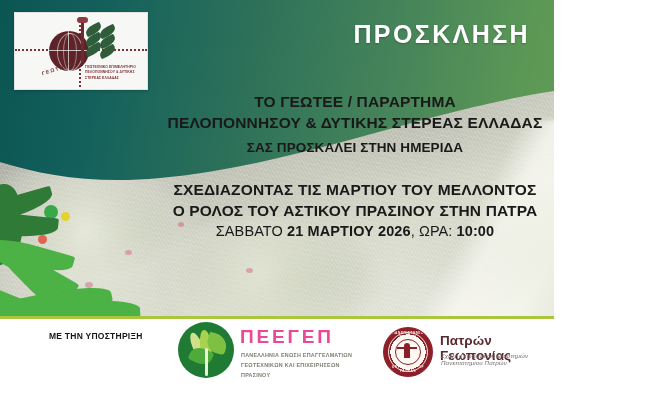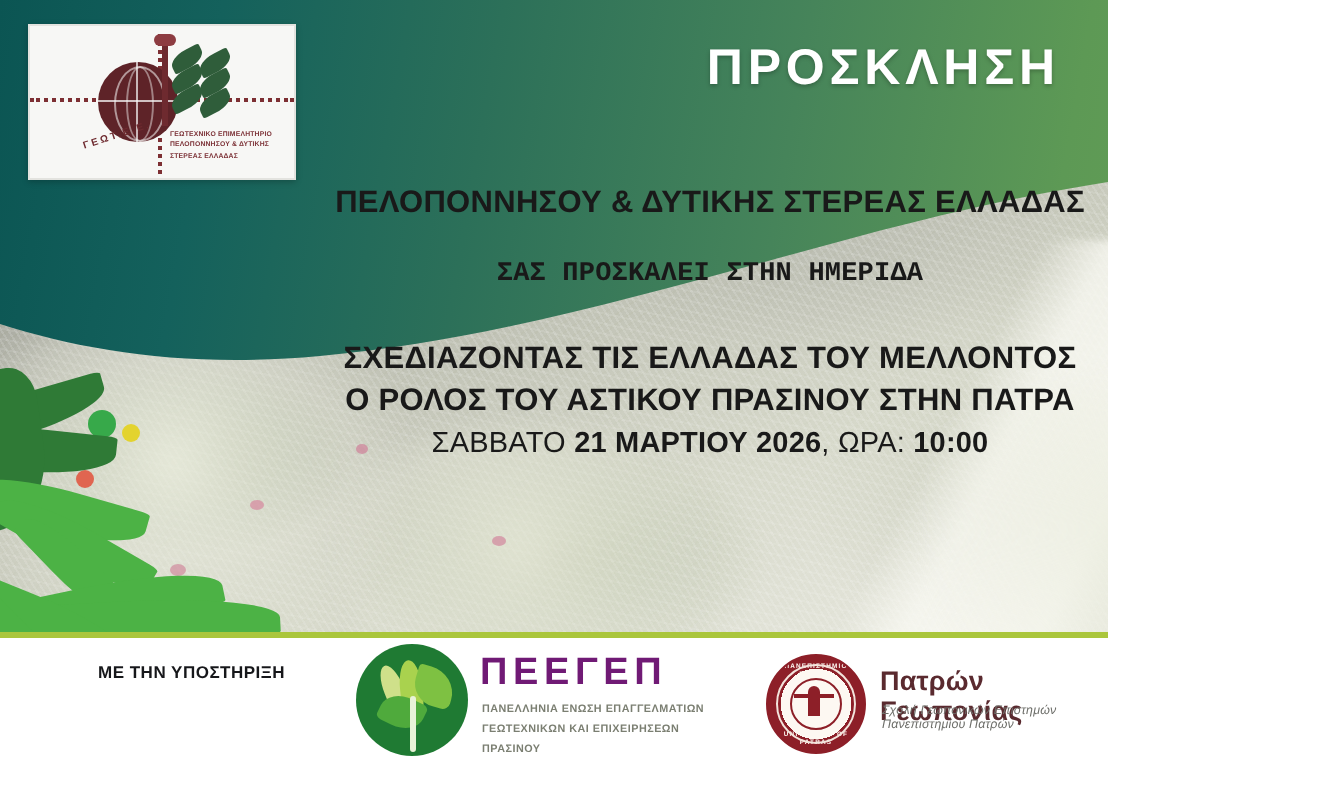--- a/index.html
+++ b/index.html
@@ -82,21 +82,21 @@
     letter-spacing:2.4px;
     text-shadow:0 1px 2px rgba(0,0,0,.25);
   }
 
   
   .copy{
     position:absolute;left:88px;top:92px;width:534px;
     text-align:center;color:#191919;
   }
   .line-org{font-size:15.5px;font-weight:bold;line-height:1.34;letter-spacing:.15px;}
-  .line-invite{font-size:13.5px;font-weight:bold;margin-top:17px;letter-spacing:.1px;font-family:Liberation Mono, monospace;}
+  .line-invite{font-size:13.5px;font-weight:bold;margin-top:6px;letter-spacing:.1px;}
   .line-topic{font-size:15.5px;font-weight:bold;line-height:1.38;margin-top:24px;letter-spacing:.15px;}
   .line-when{font-size:14.5px;font-weight:normal;line-height:1.42;letter-spacing:.1px;}
   .line-when b{font-weight:bold;}
 
   
   .blade{position:absolute;background:#4cb245;}
   .blade-dk{position:absolute;background:#2f7a36;}
 
   
   .rule{position:absolute;left:0;top:316px;width:666px;height:3px;background:#aac63c;}
@@ -104,21 +104,21 @@
 
   .support-label{
     position:absolute;left:49px;top:331px;
     font-size:8.5px;font-weight:bold;color:#16171a;letter-spacing:.25px;
   }
 
   .peegep-mark{position:absolute;left:178px;top:322px;width:56px;height:56px;border-radius:50%;background:#1f7a33;overflow:hidden;}
   .pm-fan{position:absolute;background:#8cc63f;}
   .pm-stem{position:absolute;left:27px;top:26px;width:3px;height:28px;background:#e8f3d8;border-radius:2px;}
 
-  .peegep-name{position:absolute;left:240px;top:326px;font-size:19px;font-weight:bold;color:#701a75;letter-spacing:2.8px;}
+  .peegep-name{position:absolute;left:240px;top:326px;font-size:19px;font-weight:bold;color:#ec4899;letter-spacing:2.8px;}
   .peegep-sub{position:absolute;left:241px;top:350px;width:118px;font-size:5.4px;line-height:1.85;color:#7b7f72;font-weight:bold;letter-spacing:.25px;}
 
   .seal{position:absolute;left:383px;top:327px;width:48px;height:48px;border-radius:50%;
         background:radial-gradient(circle at 50% 50%,#fdf8f2 0 52%,#8d1f28 52% 100%);
         border:1px solid #8d1f28;overflow:hidden;}
   .seal-ring{position:absolute;left:4px;top:4px;width:38px;height:38px;border-radius:50%;border:1px solid #f3e4dc;}
   .seal-inner{position:absolute;left:11px;top:11px;width:24px;height:24px;border-radius:50%;background:#fdf8f2;border:1px solid #8d1f28;}
   .seal-fig{position:absolute;left:20px;top:15px;width:6px;height:15px;background:#8d1f28;border-radius:3px 3px 0 0;}
   .seal-arms{position:absolute;left:13px;top:19px;width:20px;height:2px;background:#8d1f28;}
   .seal-txt-t{position:absolute;left:0;top:3px;width:48px;text-align:center;font-size:3.2px;color:#fdf8f2;letter-spacing:.6px;font-weight:bold;}
@@ -182,23 +182,24 @@
     <div class="lc-leaf" style="left:84px;top:14px;"></div>
     <div class="lc-leaf" style="left:70px;top:22px;"></div>
     <div class="lc-leaf" style="left:84px;top:24px;"></div>
     <div class="lc-leaf" style="left:70px;top:32px;"></div>
     <div class="lc-leaf" style="left:84px;top:34px;"></div>
     <div class="lc-abbr">ΓΕΩΤ.Ε.Ε.</div>
     <div class="lc-sub">ΓΕΩΤΕΧΝΙΚΟ ΕΠΙΜΕΛΗΤΗΡΙΟ ΠΕΛΟΠΟΝΝΗΣΟΥ &amp; ΔΥΤΙΚΗΣ ΣΤΕΡΕΑΣ ΕΛΛΑΔΑΣ</div>
   </div>
 
   <div class="copy">
+    <div class="line-org">ΤΟ ΓΕΩΤΕΕ / ΠΑΡΑΡΤΗΜΑ</div>
     <div class="line-org">ΠΕΛΟΠΟΝΝΗΣΟΥ &amp; ΔΥΤΙΚΗΣ ΣΤΕΡΕΑΣ ΕΛΛΑΔΑΣ</div>
     <div class="line-invite">ΣΑΣ ΠΡΟΣΚΑΛΕΙ ΣΤΗΝ ΗΜΕΡΙΔΑ</div>
-    <div class="line-topic">ΣΧΕΔΙΑΖΟΝΤΑΣ ΤΙΣ ΕΛΛΑΔΑΣ ΤΟΥ ΜΕΛΛΟΝΤΟΣ</div>
+    <div class="line-topic">ΣΧΕΔΙΑΖΟΝΤΑΣ ΤΙΣ ΜΑΡΤΙΟΥ ΤΟΥ ΜΕΛΛΟΝΤΟΣ</div>
     <div class="line-topic" style="margin-top:0">Ο ΡΟΛΟΣ ΤΟΥ ΑΣΤΙΚΟΥ ΠΡΑΣΙΝΟΥ ΣΤΗΝ ΠΑΤΡΑ</div>
     <div class="line-when">
       <span>ΣΑΒΒΑΤΟ </span><b>21 ΜΑΡΤΙΟΥ 2026</b><span>, </span><span>ΩΡΑ: </span><b>10:00</b>
     </div>
   </div>
 
   <div class="footer"></div>
   <div class="rule"></div>
 
   <div class="support-label">ΜΕ ΤΗΝ ΥΠΟΣΤΗΡΙΞΗ</div>

